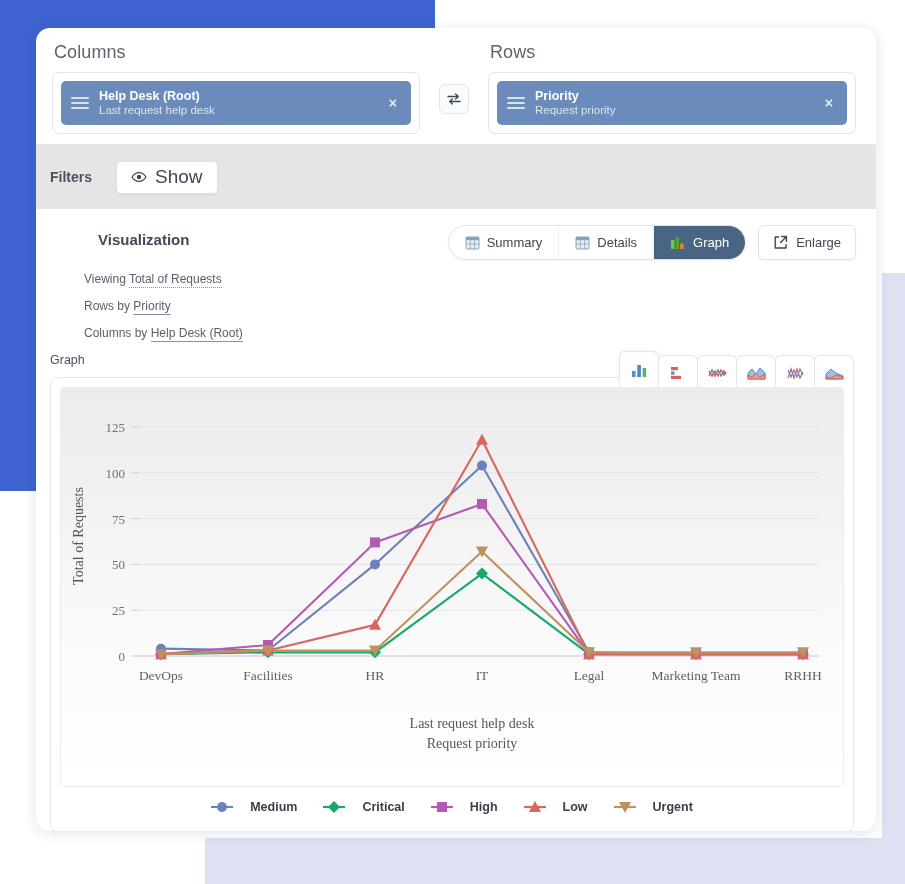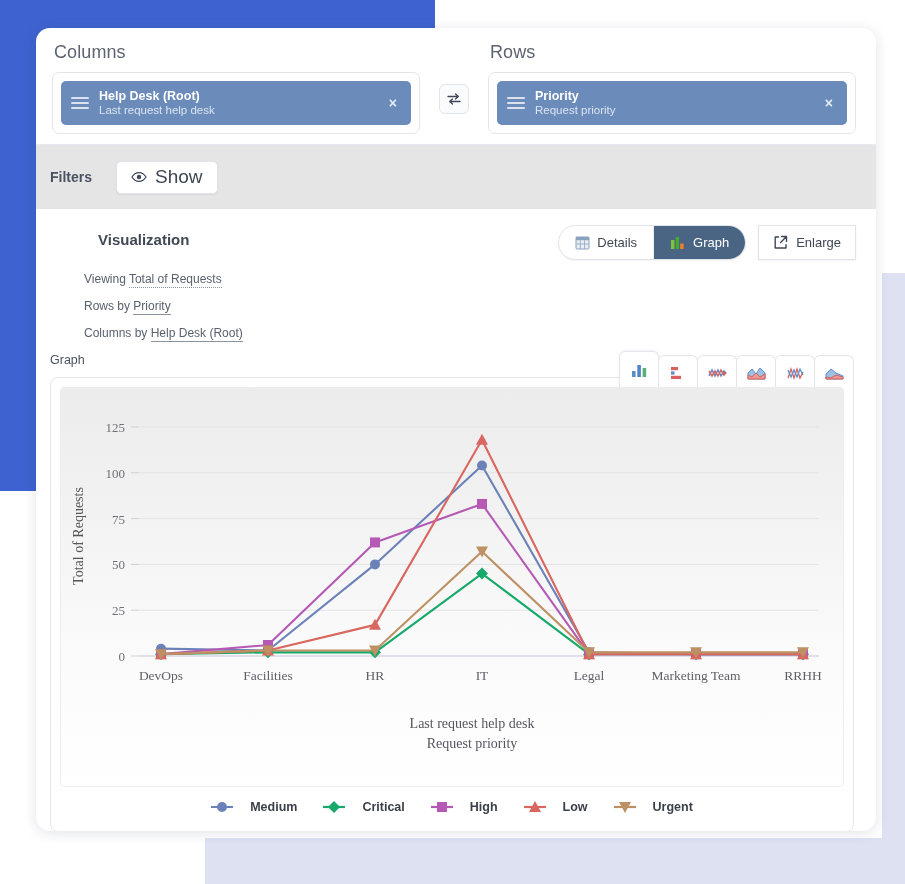--- a/index.html
+++ b/index.html
@@ -88,21 +88,21 @@
     display:flex; border:1px solid #e0e4ea; border-radius:18px; overflow:hidden;
     height:35px; background:#fff; box-shadow:0 1px 2px rgba(0,0,0,.05);
   }
   .tab {
     display:flex; align-items:center; gap:7px; padding:0 16px;
     font-size:13px; color:#3f4654; cursor:pointer; border-right:1px solid #eceef2;
   }
   .tab:last-child{ border-right:none; }
   .tab.active { background:#4a6583; color:#fff; }
   .enlarge-btn {
-    margin-left:12px; height:35px; border:1px solid #e0e4ea; border-radius:0;
+    margin-left:12px; height:35px; border:1px solid #e0e4ea; border-radius:6px;
     background:#fff; display:flex; align-items:center; gap:8px; padding:0 14px;
     font-size:13px; color:#3f4654; cursor:pointer; box-shadow:0 1px 2px rgba(0,0,0,.05);
   }
   .viz-meta { margin:12px 0 0 34px; }
   .viz-meta div { font-size:12px; color:#59616e; margin-bottom:13px; }
   .dotted { border-bottom:1px dotted #8a929e; padding-bottom:1px; }
   .solidline { border-bottom:1px solid #8a929e; padding-bottom:1px; }
 
   
   .graph-label { font-size:12.5px; color:#4a5160; margin:4px 0 0 14px; }
@@ -198,20 +198,28 @@
       </svg>
       <span>Show</span>
     </div>
   </div>
 
   <div id="viz-section">
     <div class="viz-head">
       <div class="viz-title">Visualization</div>
 
       <div class="tabgroup">
+        <div class="tab">
+          <svg width="15" height="14" viewBox="0 0 15 14">
+            <rect x="1" y="1" width="13" height="12" rx="1" fill="#e9eef5" stroke="#8aa2bd"></rect>
+            <rect x="1" y="1" width="13" height="3.2" fill="#8aa2bd"></rect>
+            <path d="M5.3 4.2v8.8M9.6 4.2v8.8M1 8h13" stroke="#8aa2bd" stroke-width=".8"></path>
+          </svg>
+          <span>Summary</span>
+        </div>
         <div class="tab">
           <svg width="15" height="14" viewBox="0 0 15 14">
             <rect x="1" y="1" width="13" height="12" rx="1" fill="#e9eef5" stroke="#8aa2bd"></rect>
             <rect x="1" y="1" width="13" height="3.2" fill="#8aa2bd"></rect>
             <path d="M5.3 4.2v8.8M9.6 4.2v8.8M1 8h13" stroke="#8aa2bd" stroke-width=".8"></path>
           </svg>
           <span>Details</span>
         </div>
         <div class="tab active">
           <svg width="16" height="14" viewBox="0 0 16 14">

